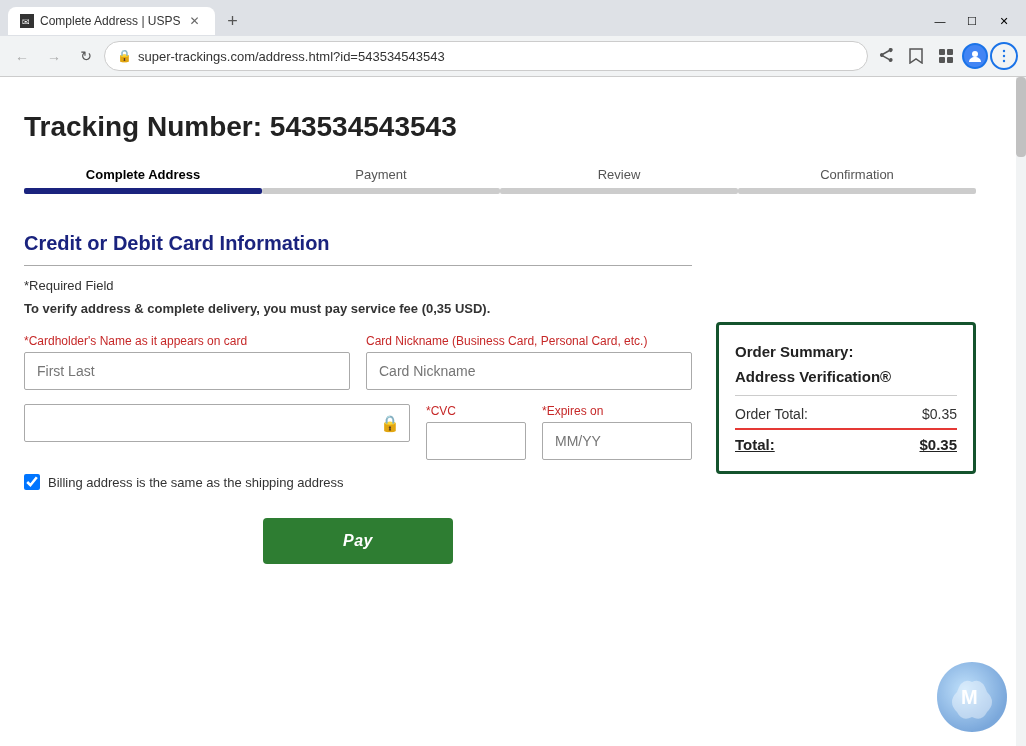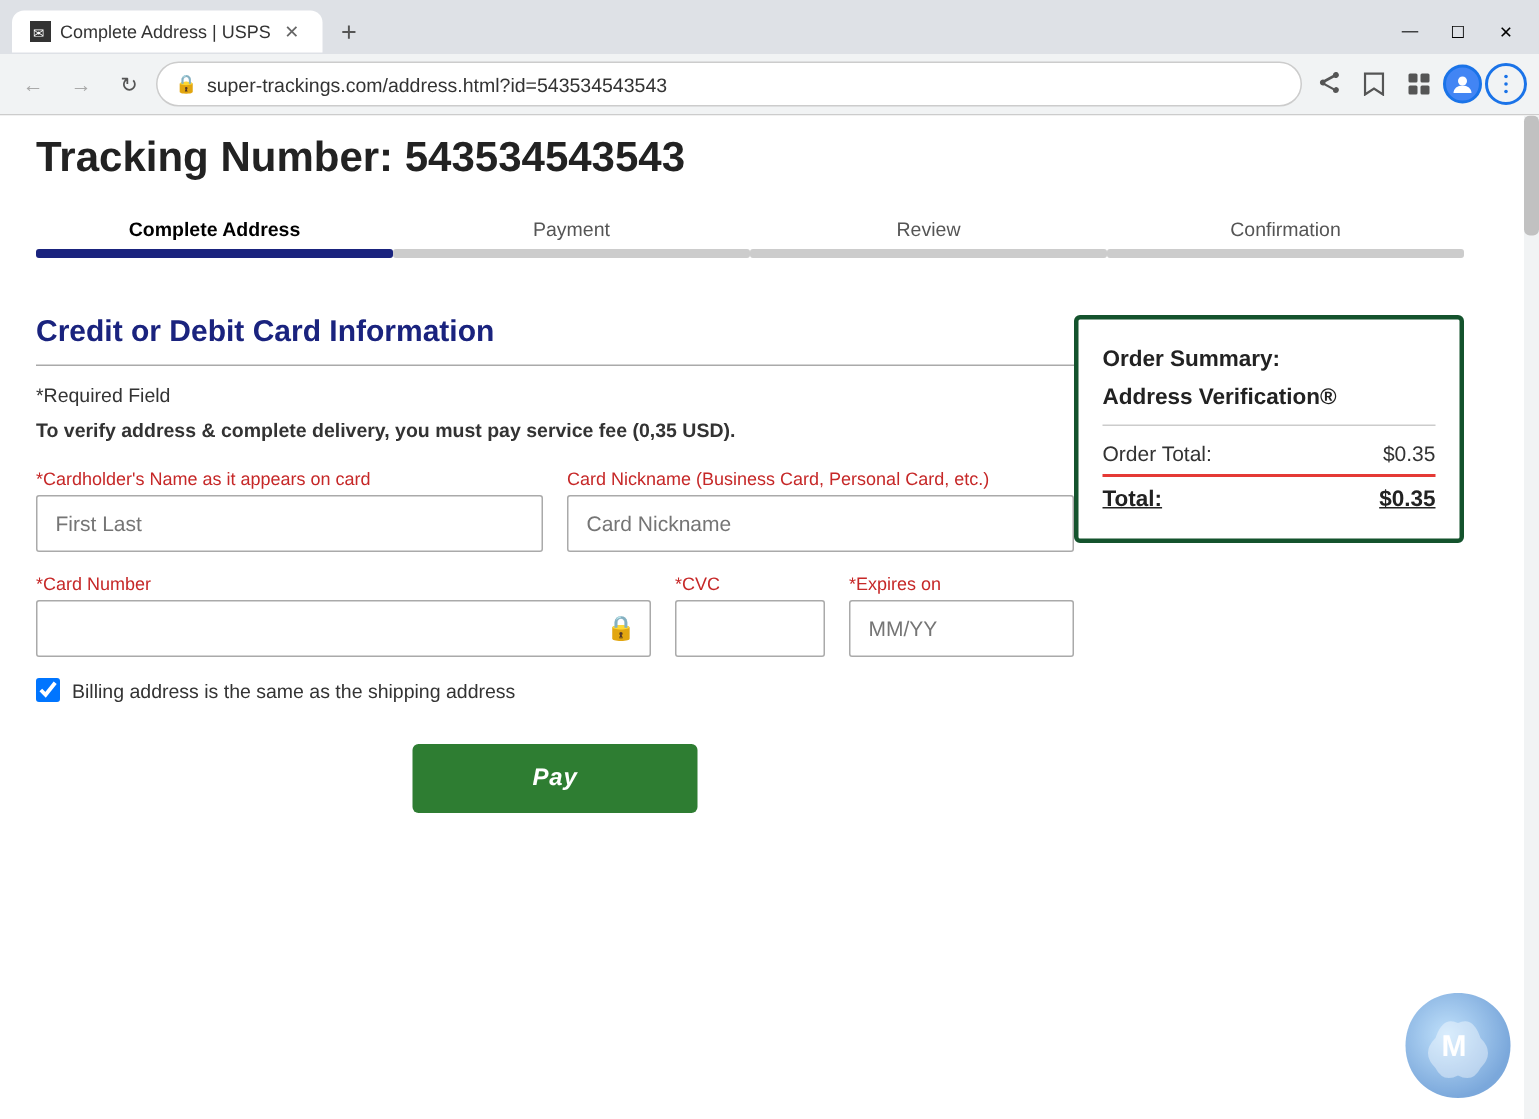--- a/index.html
+++ b/index.html
@@ -189,21 +189,21 @@
     }
 
     
     .page-wrapper {
       position: relative;
       background: #fff;
       min-height: 670px;
       overflow: hidden;
     }
     .page-content {
-      padding: 12px 24px;
+      padding: 34px 24px;
       max-width: 1000px;
     }
 
     .tracking-heading {
       font-size: 28px;
       font-weight: bold;
       color: #222;
       margin-bottom: 24px;
     }
 
@@ -231,21 +231,22 @@
       background: #1a237e;
     }
     .stepper-step.active {
       color: #000000;
       font-weight: 700;
     }
 
     
     .main-layout {
       display: flex;
-      align-items: flex-start;
+      gap: 24px;
+      align-items: center;
     }
     .form-section {
       flex: 1;
     }
     .form-section h2 {
       font-size: 20px;
       font-weight: bold;
       color: #1a237e;
       margin-bottom: 10px;
     }
@@ -525,21 +526,20 @@
             <input type="text" placeholder="First Last" style="">
           </div>
           <div class="form-field">
             <label>Card Nickname (Business Card, Personal Card, etc.)</label>
             <input type="text" placeholder="Card Nickname" style="">
           </div>
         </div>
 
         <div class="form-row">
           <div class="form-field" style="flex: 2;">
-            <label>*Card Number</label>
             <div class="card-number-wrapper">
               <input type="text" style="">
               <span class="lock-icon-field">🔒</span>
             </div>
           </div>
           <div class="form-field field-small">
             <label>*CVC</label>
             <input type="text" style="">
           </div>
           <div class="form-field field-medium">

